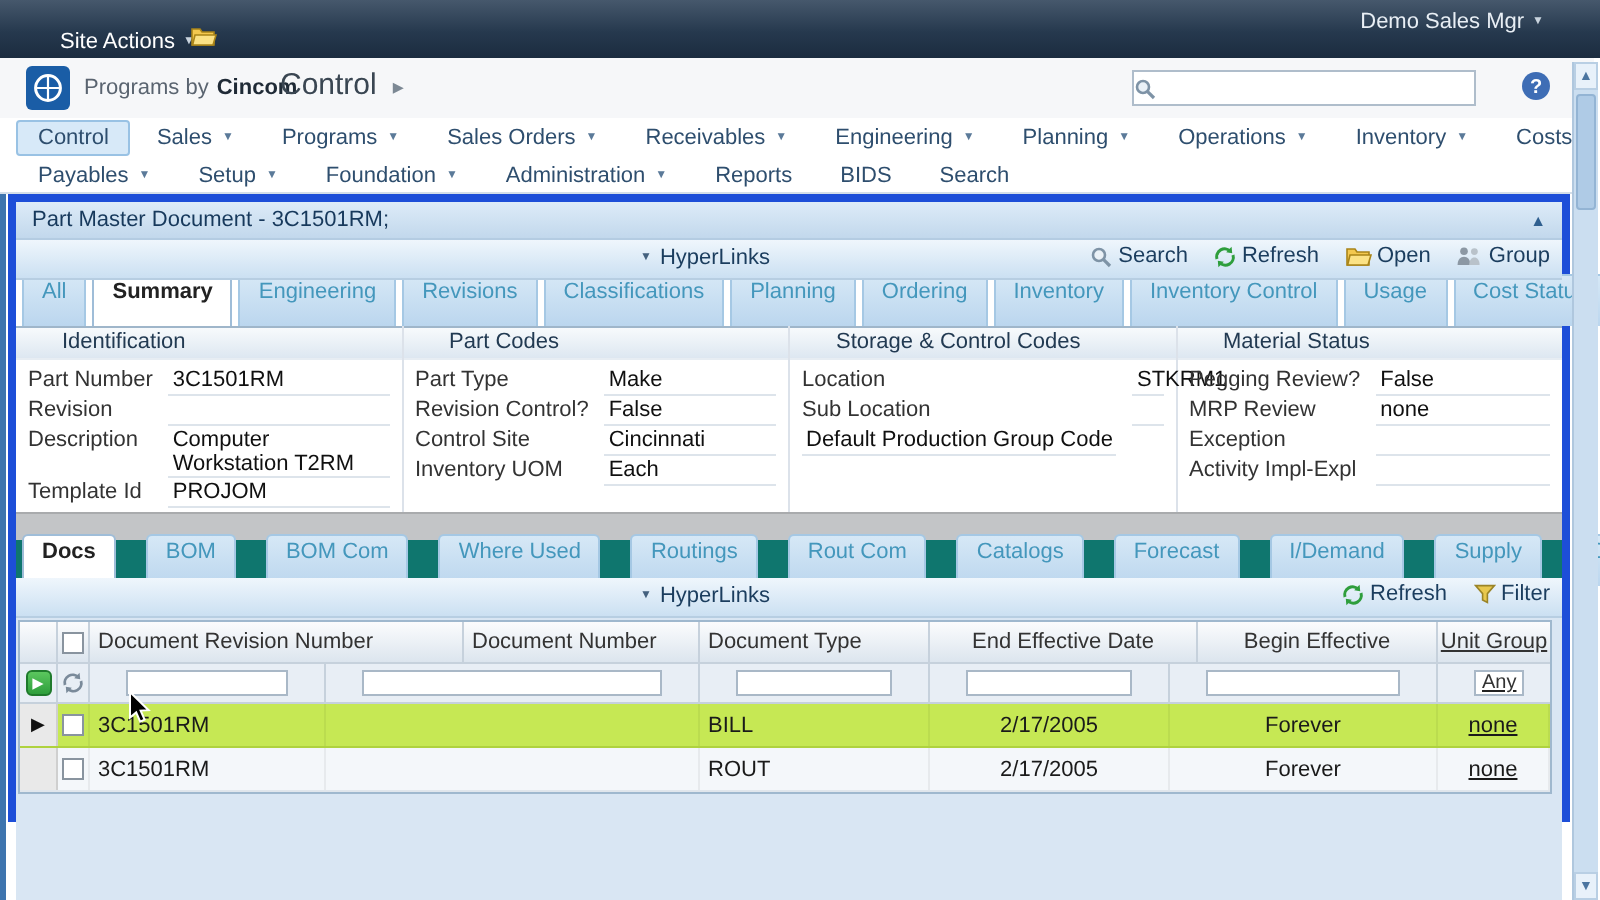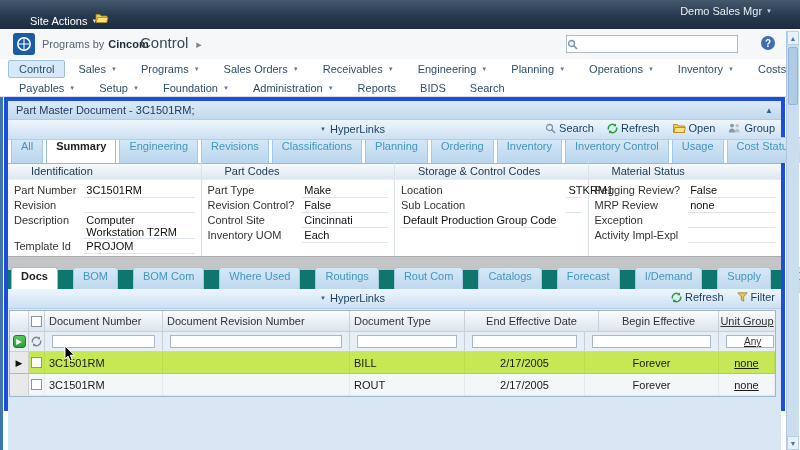--- a/index.html
+++ b/index.html
@@ -67,21 +67,21 @@
   .grow,.ghead,.gfilter{display:flex;}
   .gc{box-sizing:border-box;border-right:1px solid #C6D1DC;padding:0 4px;display:flex;align-items:center;min-width:0;overflow:hidden;white-space:nowrap;}
   .a-c{justify-content:center;}
   .ind{width:19px;padding:0;justify-content:center;}
   .chk{width:16px;padding:0;justify-content:center;}
   .c0{width:118px;}.c1{width:187px;}.c2{width:115px;}.c3{width:120px;}.c4{width:134px;}.c5{width:56px;border-right:none;text-decoration:underline;}
   .ghead{height:20px;background:linear-gradient(#FBFCFD,#DCE5EE);color:#333;}
   .gfilter{height:19px;background:#E8EEF5;border-top:1px solid #C6D1DC;border-bottom:1px solid #C6D1DC;}
   .gfilter .ind{padding:0;}
   .finput,.fselect{width:100%;height:13px;border:1px solid #A9B8C7;background:#fff;box-sizing:border-box;
-                   font:10px "Liberation Sans",sans-serif;color:#333;padding:0 17px;margin:0 3px;}
+                   font:10px "Liberation Sans",sans-serif;color:#333;padding:0 3px;margin:0 14px;}
   .fselect{line-height:12px;}
   .gobtn{width:13px;height:13px;border-radius:3px;background:linear-gradient(#5BC75E,#2E9E3C);
          border:1px solid #1F7A2C;display:flex;align-items:center;justify-content:center;box-sizing:border-box;cursor:default;}
   .grow{height:21px;background:#F4F7FA;border-bottom:1px solid #E0E6EC;color:#1A1A1A;}
   .grow .gc{border-right:1px solid rgba(0,0,0,0.05);}
   .grow .ind{background:#E9E9E9;border-right:1px solid #CFCFCF;}
   .grow.sel{background:#C6E854;border-bottom:1px solid #AFD23E;}
   .sel-arrow{font-size:9px;color:#111;}
   .cb{width:11px;height:11px;background:#fff;border:1px solid #89949F;box-sizing:border-box;display:inline-block;}
   
@@ -309,22 +309,22 @@
       </span>
   </div>
 
   <div class="gridwrap">
     <div class="grid">
       <div class="ghead" id="grid-header">
         <div class="gc ind"></div>
         <div class="gc chk">
             <span class="cb"></span>
           </div>
-      <div class="gc c0 a-l">Document Number</div>
-          <div class="gc c1 a-l">Document Revision Number</div>
+      <div class="gc c1 a-l">Document Revision Number</div>
+          <div class="gc c0 a-l">Document Number</div>
           <div class="gc c2 a-l">Document Type</div>
           <div class="gc c4 a-c">End Effective Date</div>
           <div class="gc c3 a-c">Begin Effective</div>
           <div class="gc c5 a-c">Unit Group</div>
         </div>
       <div class="gfilter" id="grid-filter">
         <div class="gc ind">
             <span class="gobtn" id="go-btn">
               <svg width="8" height="8" viewBox="0 0 8 8">
                 <path d="M1.2 1.1 6.8 4 1.2 6.9Z" fill="#fff"></path>

